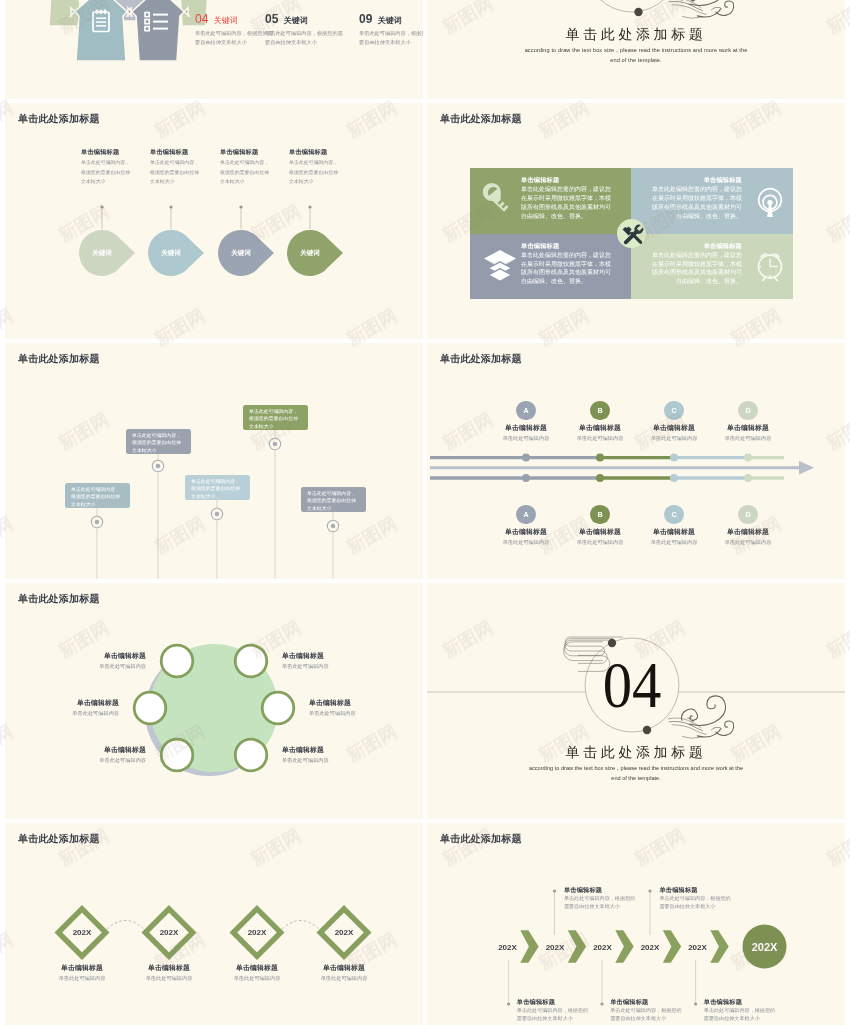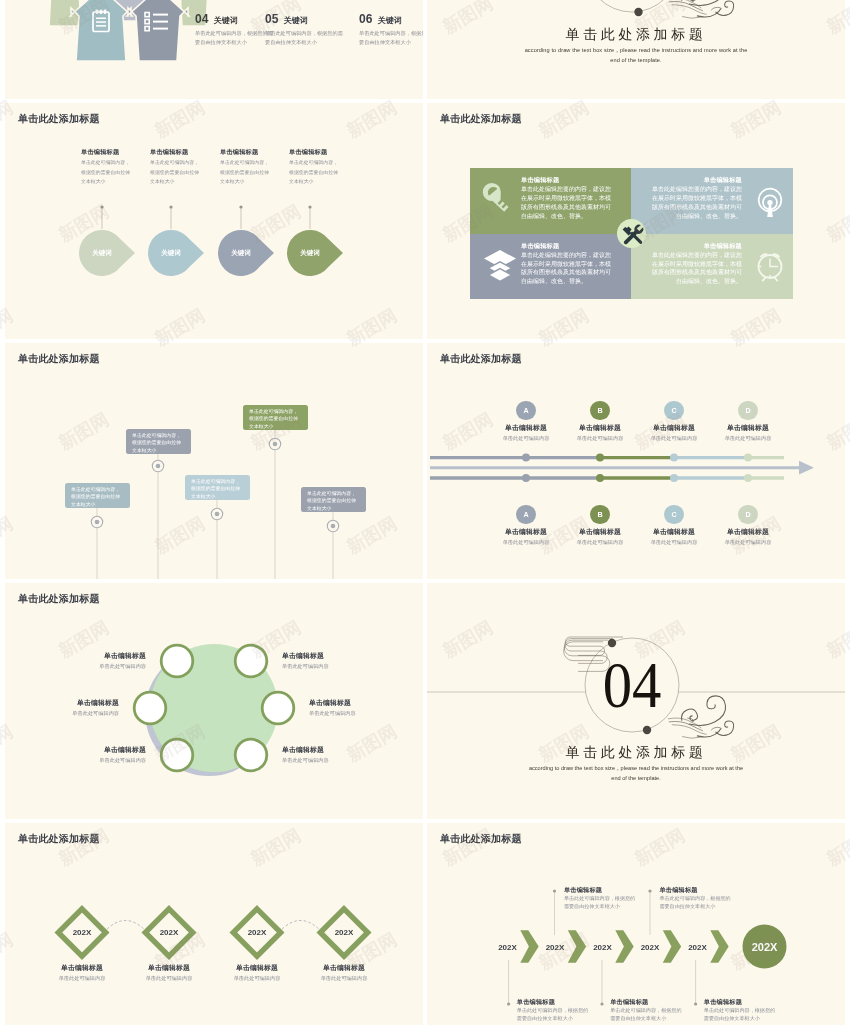--- a/index.html
+++ b/index.html
@@ -42,36 +42,36 @@
     <g fill="#fff">
       <rect x="140" y="149.5" width="4.2" height="4.2" fill="none" stroke="#fff" stroke-width="1.6"></rect>
       <rect x="140" y="156.5" width="4.2" height="4.2" fill="none" stroke="#fff" stroke-width="1.6"></rect>
       <rect x="140" y="163.5" width="4.2" height="4.2" fill="none" stroke="#fff" stroke-width="1.6"></rect>
       <rect x="148" y="150.6" width="15" height="2"></rect>
           <rect x="148" y="157.6" width="15" height="2"></rect>
           <rect x="148" y="164.6" width="15" height="2"></rect>
     </g>
   </svg>
   <div style="position:absolute;left:190px;top:150px;width:82px">
-    <div style="font-size:12px;font-weight:700;color:#404040;line-height:1">
+    <div style="font-size:12px;font-weight:400;color:#ef4444;line-height:1">
       <span>04</span>
       <span style="font-size:8px;margin-left:2px">关键词</span>
     </div>
     <div style="font-size:5.2px;color:#8e8f96;line-height:1.75;margin-top:4px">单击此处可编辑内容，根据您的需要自由拉伸文本框大小</div>
   </div>
   <div style="position:absolute;left:260px;top:150px;width:82px">
     <div style="font-size:12px;font-weight:700;color:#3b3f47;line-height:1">
       <span>05</span>
       <span style="font-size:8px;margin-left:2px">关键词</span>
     </div>
     <div style="font-size:5.2px;color:#8e8f96;line-height:1.75;margin-top:4px">单击此处可编辑内容，根据您的需要自由拉伸文本框大小</div>
   </div>
   <div style="position:absolute;left:354px;top:150px;width:82px">
     <div style="font-size:12px;font-weight:700;color:#3b3f47;line-height:1">
-      <span>06</span>
+      <span>09</span>
       <span style="font-size:8px;margin-left:2px">关键词</span>
     </div>
     <div style="font-size:5.2px;color:#8e8f96;line-height:1.75;margin-top:4px">单击此处可编辑内容，根据您的需要自由拉伸文本框大小</div>
   </div>
 </div>
 
 <div class="slide" id="sl1" style="left:427px;top:-137px;">
   <svg width="418" height="236" viewBox="0 0 418 236">
     <circle cx="205" cy="102" r="47" fill="none" stroke="#8d867c" stroke-width="0.55"></circle>
     <g fill="none" stroke="#5c564e" stroke-width="0.45">

